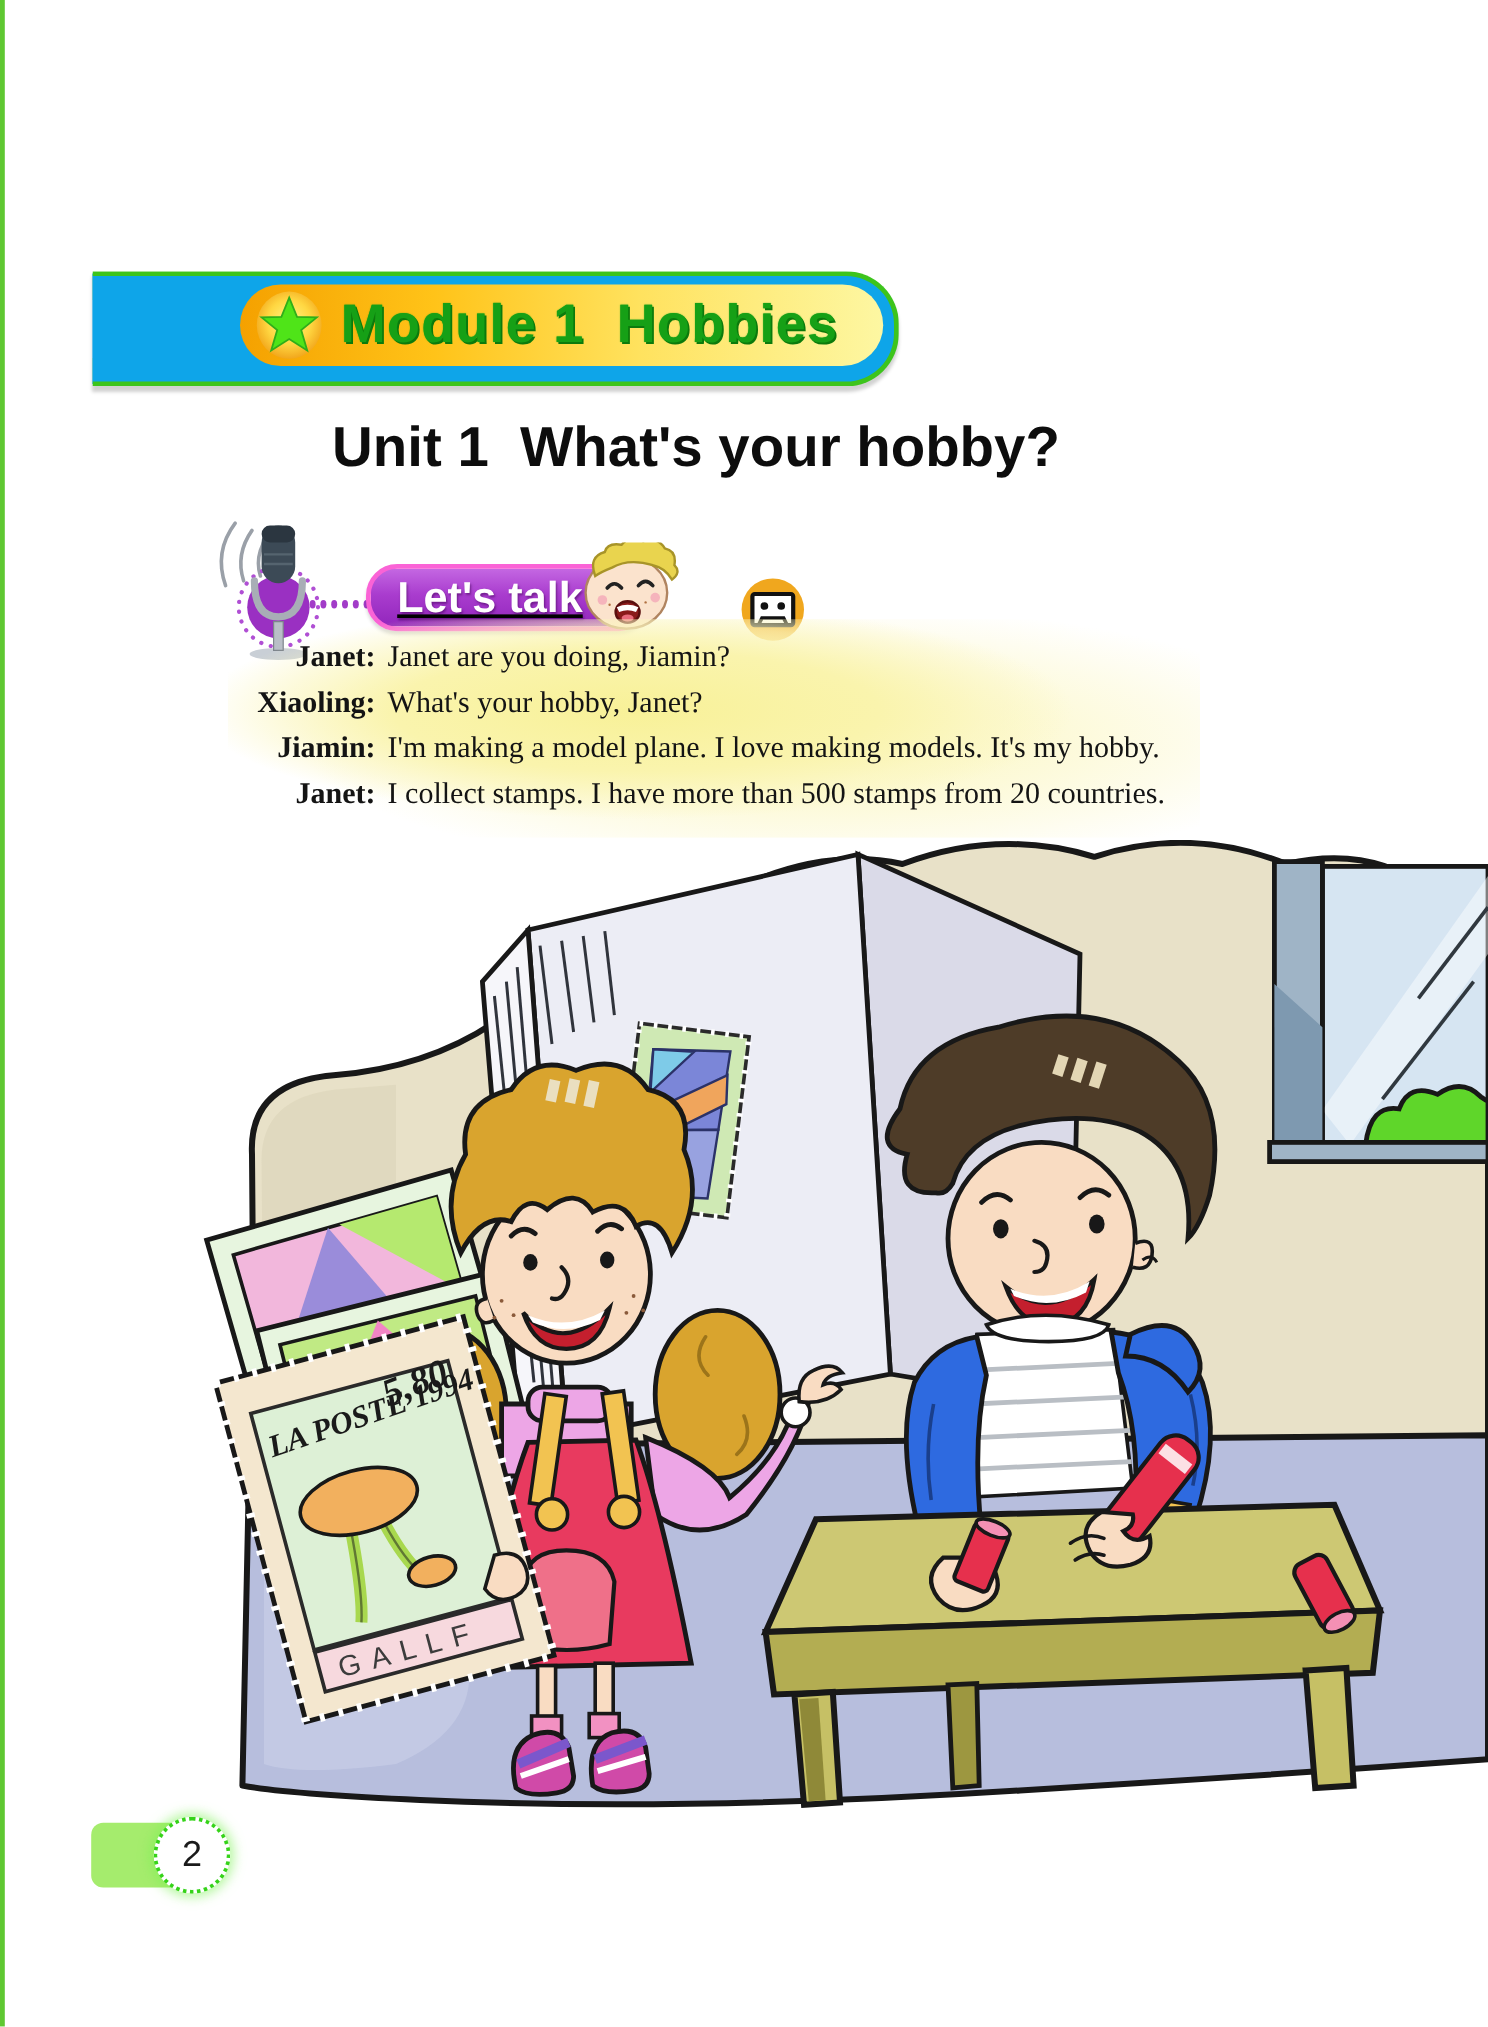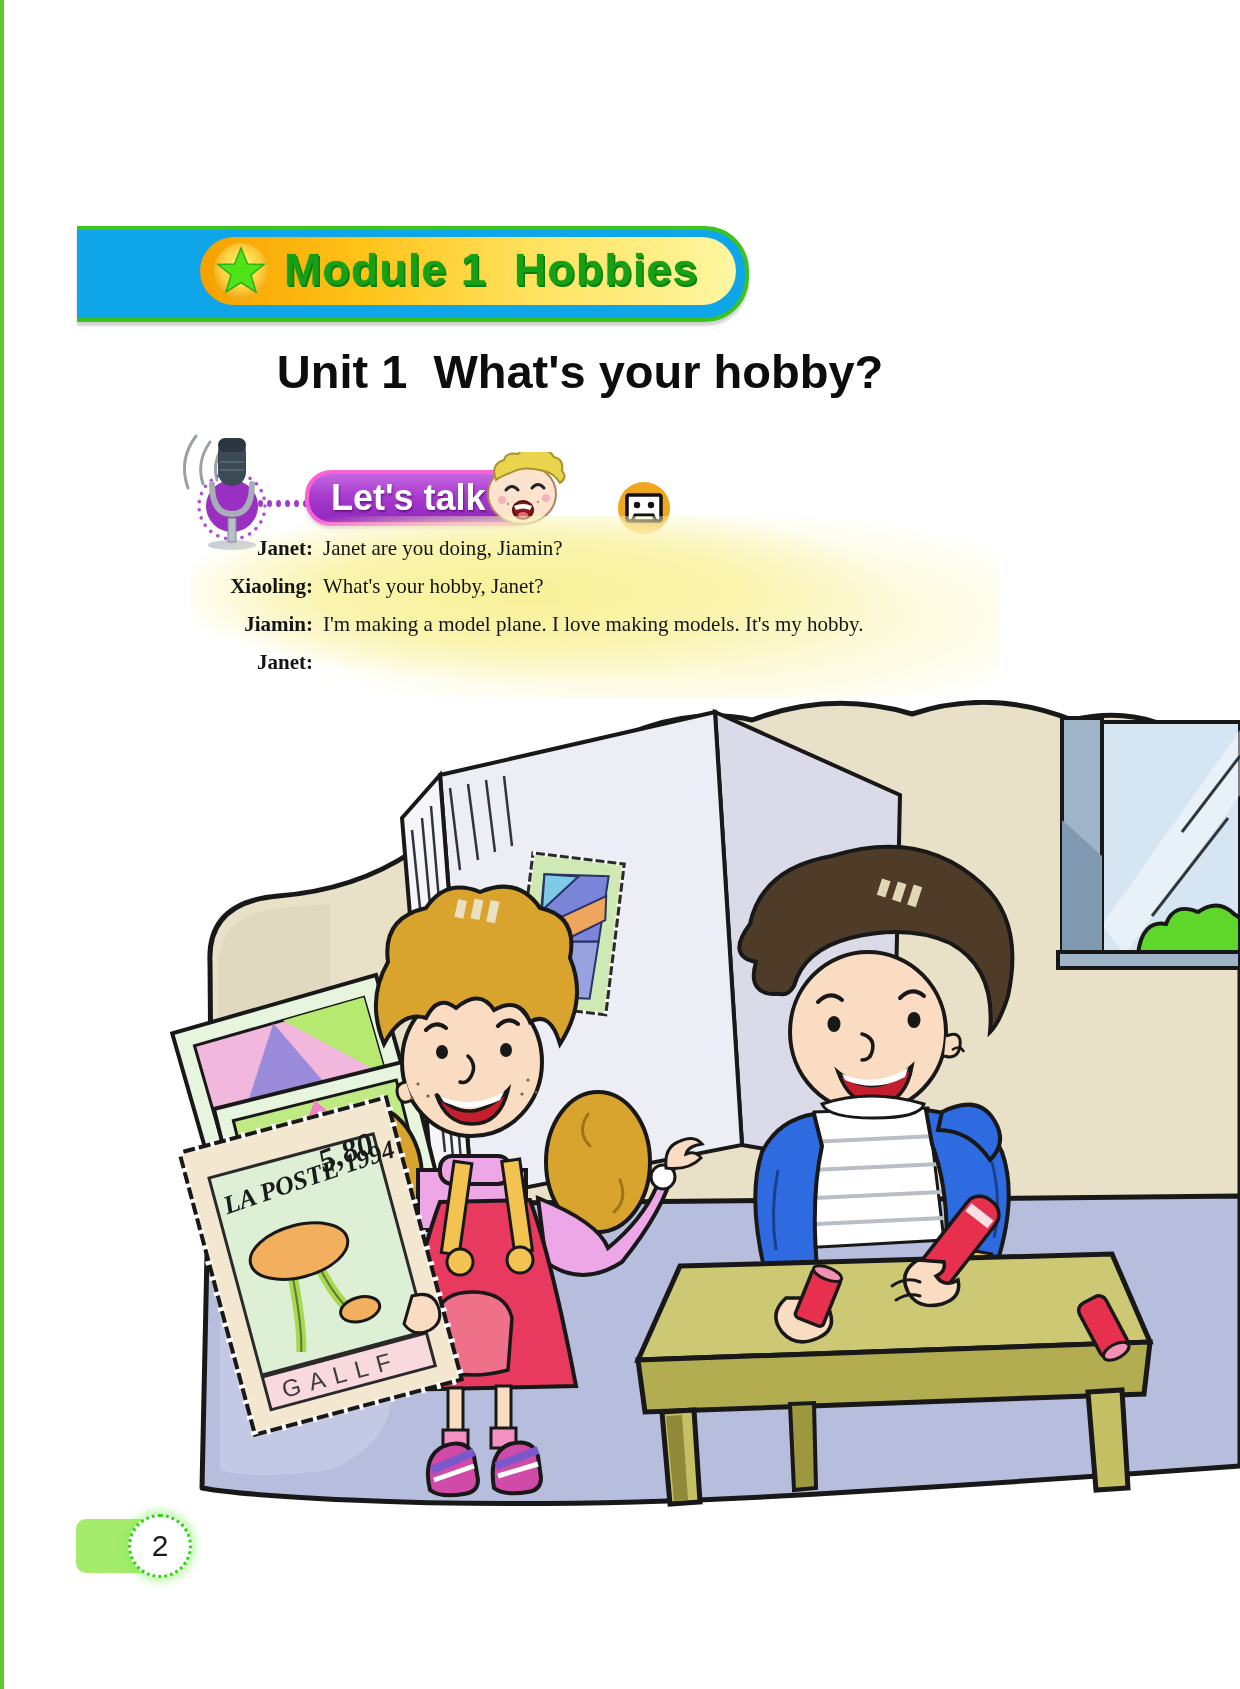--- a/index.html
+++ b/index.html
@@ -25,33 +25,33 @@
   .unit-title{position:absolute;left:150px;top:344px;width:860px;text-align:center;
     font-size:47px;font-weight:bold;color:#0d0d0d;letter-spacing:0px;}
 
   
   .mic-icon{position:absolute;left:166px;top:418px;width:126px;height:132px;}
   .dot-connector{position:absolute;left:258px;top:500px;width:50px;height:10px;display:flex;gap:4px;}
   .dot-connector i{width:7px;height:7px;border-radius:50%;background:#a23cc8;}
   .talk-banner{position:absolute;left:305px;top:470px;width:228px;height:48px;border-radius:26px;
     background:linear-gradient(180deg,#c467e2 0%,#a93cce 45%,#9226bc 100%);
     border:4px solid #fa63d6;box-shadow:0 3px 3px rgba(0,0,0,.15);
-    display:flex;align-items:center;}
+    display:flex;align-items:center;text-decoration:underline;}
   .talk-label{margin-left:22px;color:#ffffff;font-size:36px;font-weight:bold;
     text-shadow:1px 2px 2px rgba(60,0,80,.5);}
   .face-icon{position:absolute;left:476px;top:452px;width:96px;height:74px;}
   .cassette-icon{position:absolute;left:616px;top:480px;width:56px;height:56px;}
 
   
   .dialogue-bg{position:absolute;left:190px;top:516px;width:810px;height:182px;
     background:
       radial-gradient(ellipse 50% 55% at 42% 42%,#f8f198 0%,#faf4ad 50%,rgba(251,246,190,.6) 72%,rgba(255,255,255,0) 90%),
       radial-gradient(ellipse 60% 70% at 60% 55%,rgba(250,244,170,.85) 0%,rgba(252,248,205,.4) 65%,rgba(255,255,255,0) 88%);}
   .dialogue{position:absolute;left:205px;top:535px;width:790px;
-    font-family:"Liberation Serif",serif;font-size:21px;color:#141414;}
+    font-family:"Liberation Serif",serif;font-size:25px;color:#141414;}
   .dialogue .row{display:flex;margin-bottom:12px;line-height:26px;}
   .dialogue .who{width:108px;text-align:right;font-weight:bold;flex:none;}
   .dialogue .said{margin-left:10px;}
 
   
   .pageno-tab{position:absolute;left:76px;top:1519px;width:84px;height:54px;border-radius:10px;
     background:#a5ec6d;}
   .pageno-circle{position:absolute;left:128px;top:1514px;width:58px;height:58px;border-radius:50%;
     background:#ffffff;border:3px dotted #35d319;box-shadow:0 0 10px 3px rgba(120,240,80,.55);
     display:flex;align-items:center;justify-content:center;
@@ -142,20 +142,21 @@
     <div class="row">
       <span class="who">Xiaoling:</span>
       <span class="said">What's your hobby, Janet?</span>
     </div>
     <div class="row">
       <span class="who">Jiamin:</span>
       <span class="said">I'm making a model plane. I love making models. It's my hobby.</span>
     </div>
     <div class="row">
       <span class="who">Janet:</span>
+      <span class="said">I collect stamps. I have more than 500 stamps from 20 countries.</span>
     </div>
   </div>
 
   <svg class="illustration" viewBox="0 0 1090 810">
 
     <g>
       <path d="M62 508 L60 262 Q57 202 128 196 Q205 190 262 152 L425 62 Q520 2 602 20 Q682 -10 762 14 Q842 -12 922 20 Q992 4 1042 42 L1090 50 L1090 508 Z" fill="#e8e1c8" stroke="#181818" stroke-width="5" stroke-linejoin="round"></path>
       <path d="M70 500 L68 270 Q66 215 130 208 L180 204 L180 500 Z" fill="#ddd5bb" opacity=".7"></path>
     </g>
 

